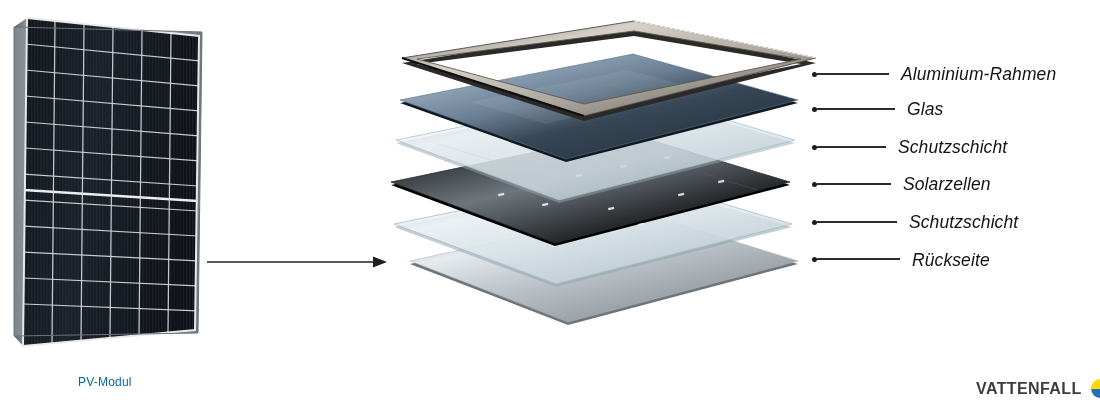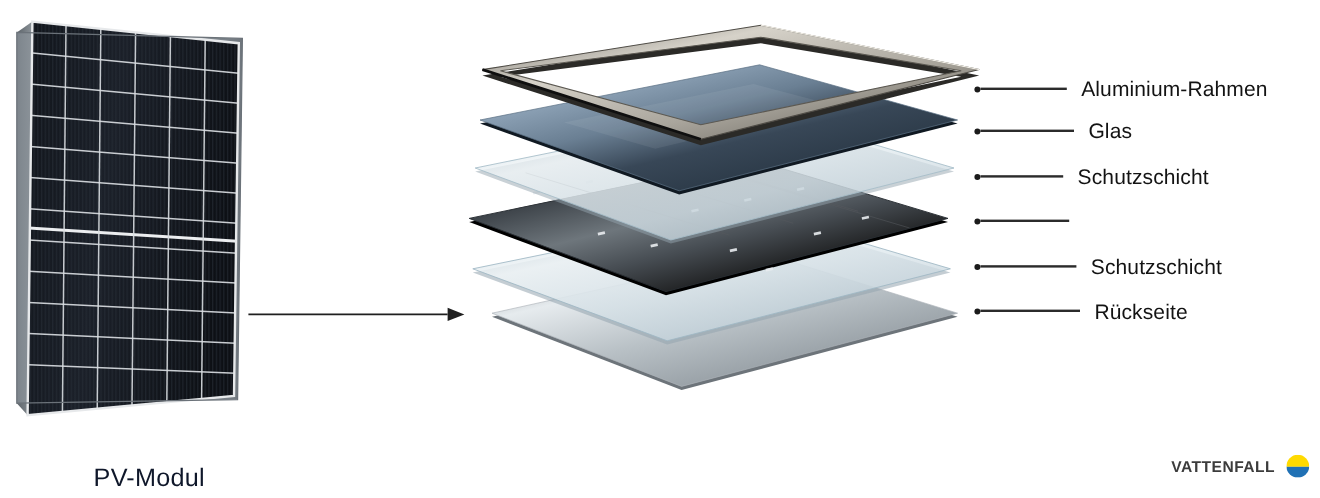--- a/index.html
+++ b/index.html
@@ -49,20 +49,21 @@
   }
   #exploded svg { display: block; }
 
   
   #callouts {
     position: absolute;
     left: 812px;
     top: 50px;
     width: 288px;
     height: 235px;
+    font-style: italic;
   }
   .callout {
     position: absolute;
     left: 0;
     height: 24px;
     display: flex;
     align-items: center;
   }
   .lead-wrap {
     position: relative;
@@ -86,40 +87,39 @@
     font-size: 17.5px;
     color: #131313;
     letter-spacing: 0.1px;
     white-space: nowrap;
     margin-left: 12px;
   }
 
   
   .caption {
     position: absolute;
-    font-size: 21px;
-    color: #0f172a;
+    font-size: 12px;
+    color: #0369a1;
     letter-spacing: 0.2px;
     white-space: nowrap;
-    margin-top: 12px;
   }
   #caption-left  { left: 78px;  top: 375px; }
   #caption-right { left: 541px; top: 375px; }
 
   
   #logo {
     position: absolute;
     left: 976px;
     top: 379px;
     display: flex;
     align-items: center;
     gap: 9px;
   }
   #logo-wordmark {
-    font-size: 13px;
+    font-size: 16px;
     font-weight: bold;
     color: #3c3c3c;
     letter-spacing: 0.4px;
   }
   #logo-mark {
     width: 19px;
     height: 19px;
     border-radius: 50%;
     overflow: hidden;
     flex: 0 0 auto;
@@ -354,20 +354,21 @@
         <span class="lead-line" style="width:69px;"></span>
       </div>
       <span class="callout-label">Schutzschicht</span>
     </div>
 
     <div class="callout" style="top:122px;">
       <div class="lead-wrap">
         <span class="lead-dot"></span>
         <span class="lead-line" style="width:74px;"></span>
       </div>
+      <span class="callout-label">Solarzellen</span>
     </div>
 
     <div class="callout" style="top:160px;">
       <div class="lead-wrap">
         <span class="lead-dot"></span>
         <span class="lead-line" style="width:80px;"></span>
       </div>
       <span class="callout-label">Schutzschicht</span>
     </div>
 

